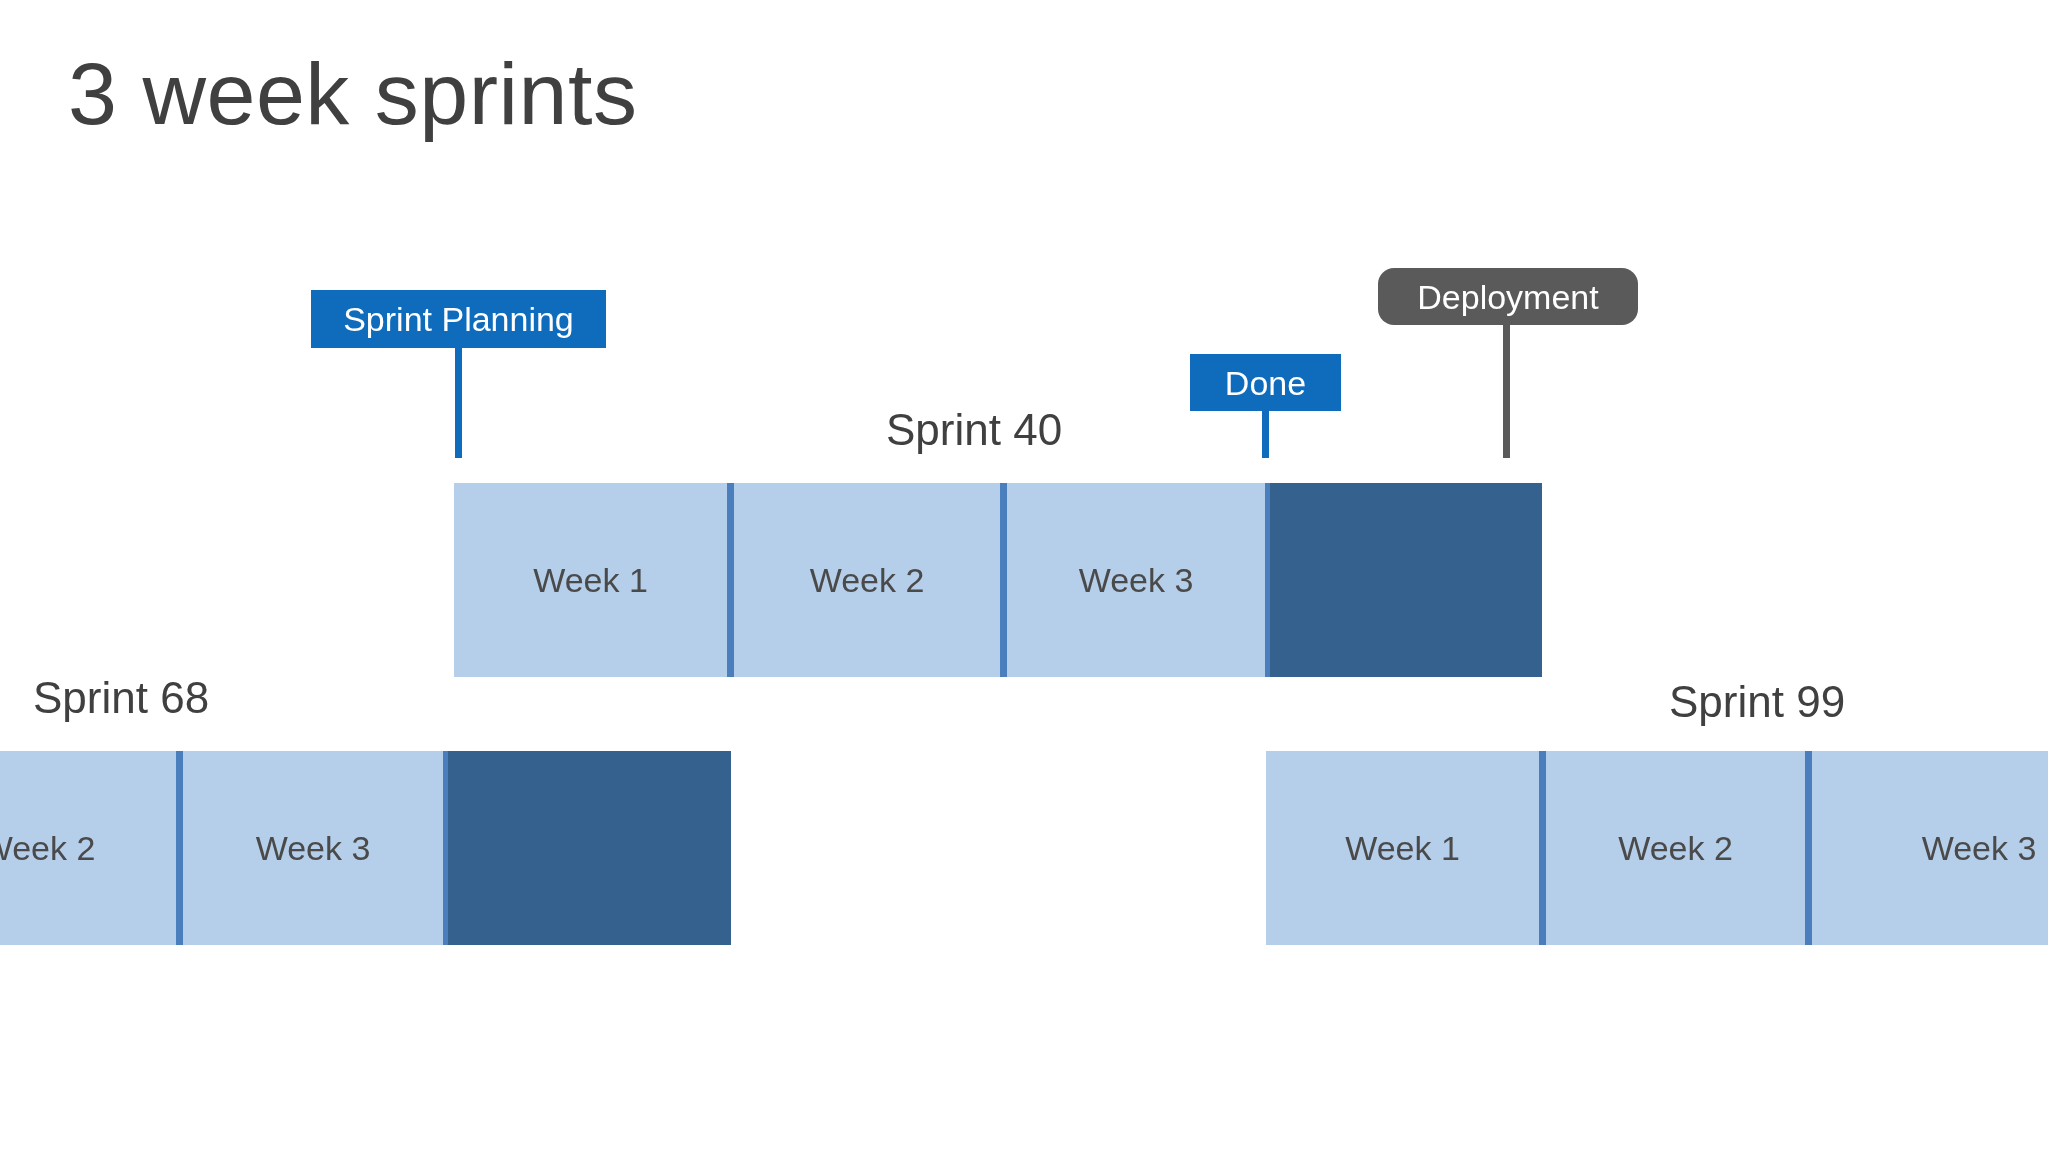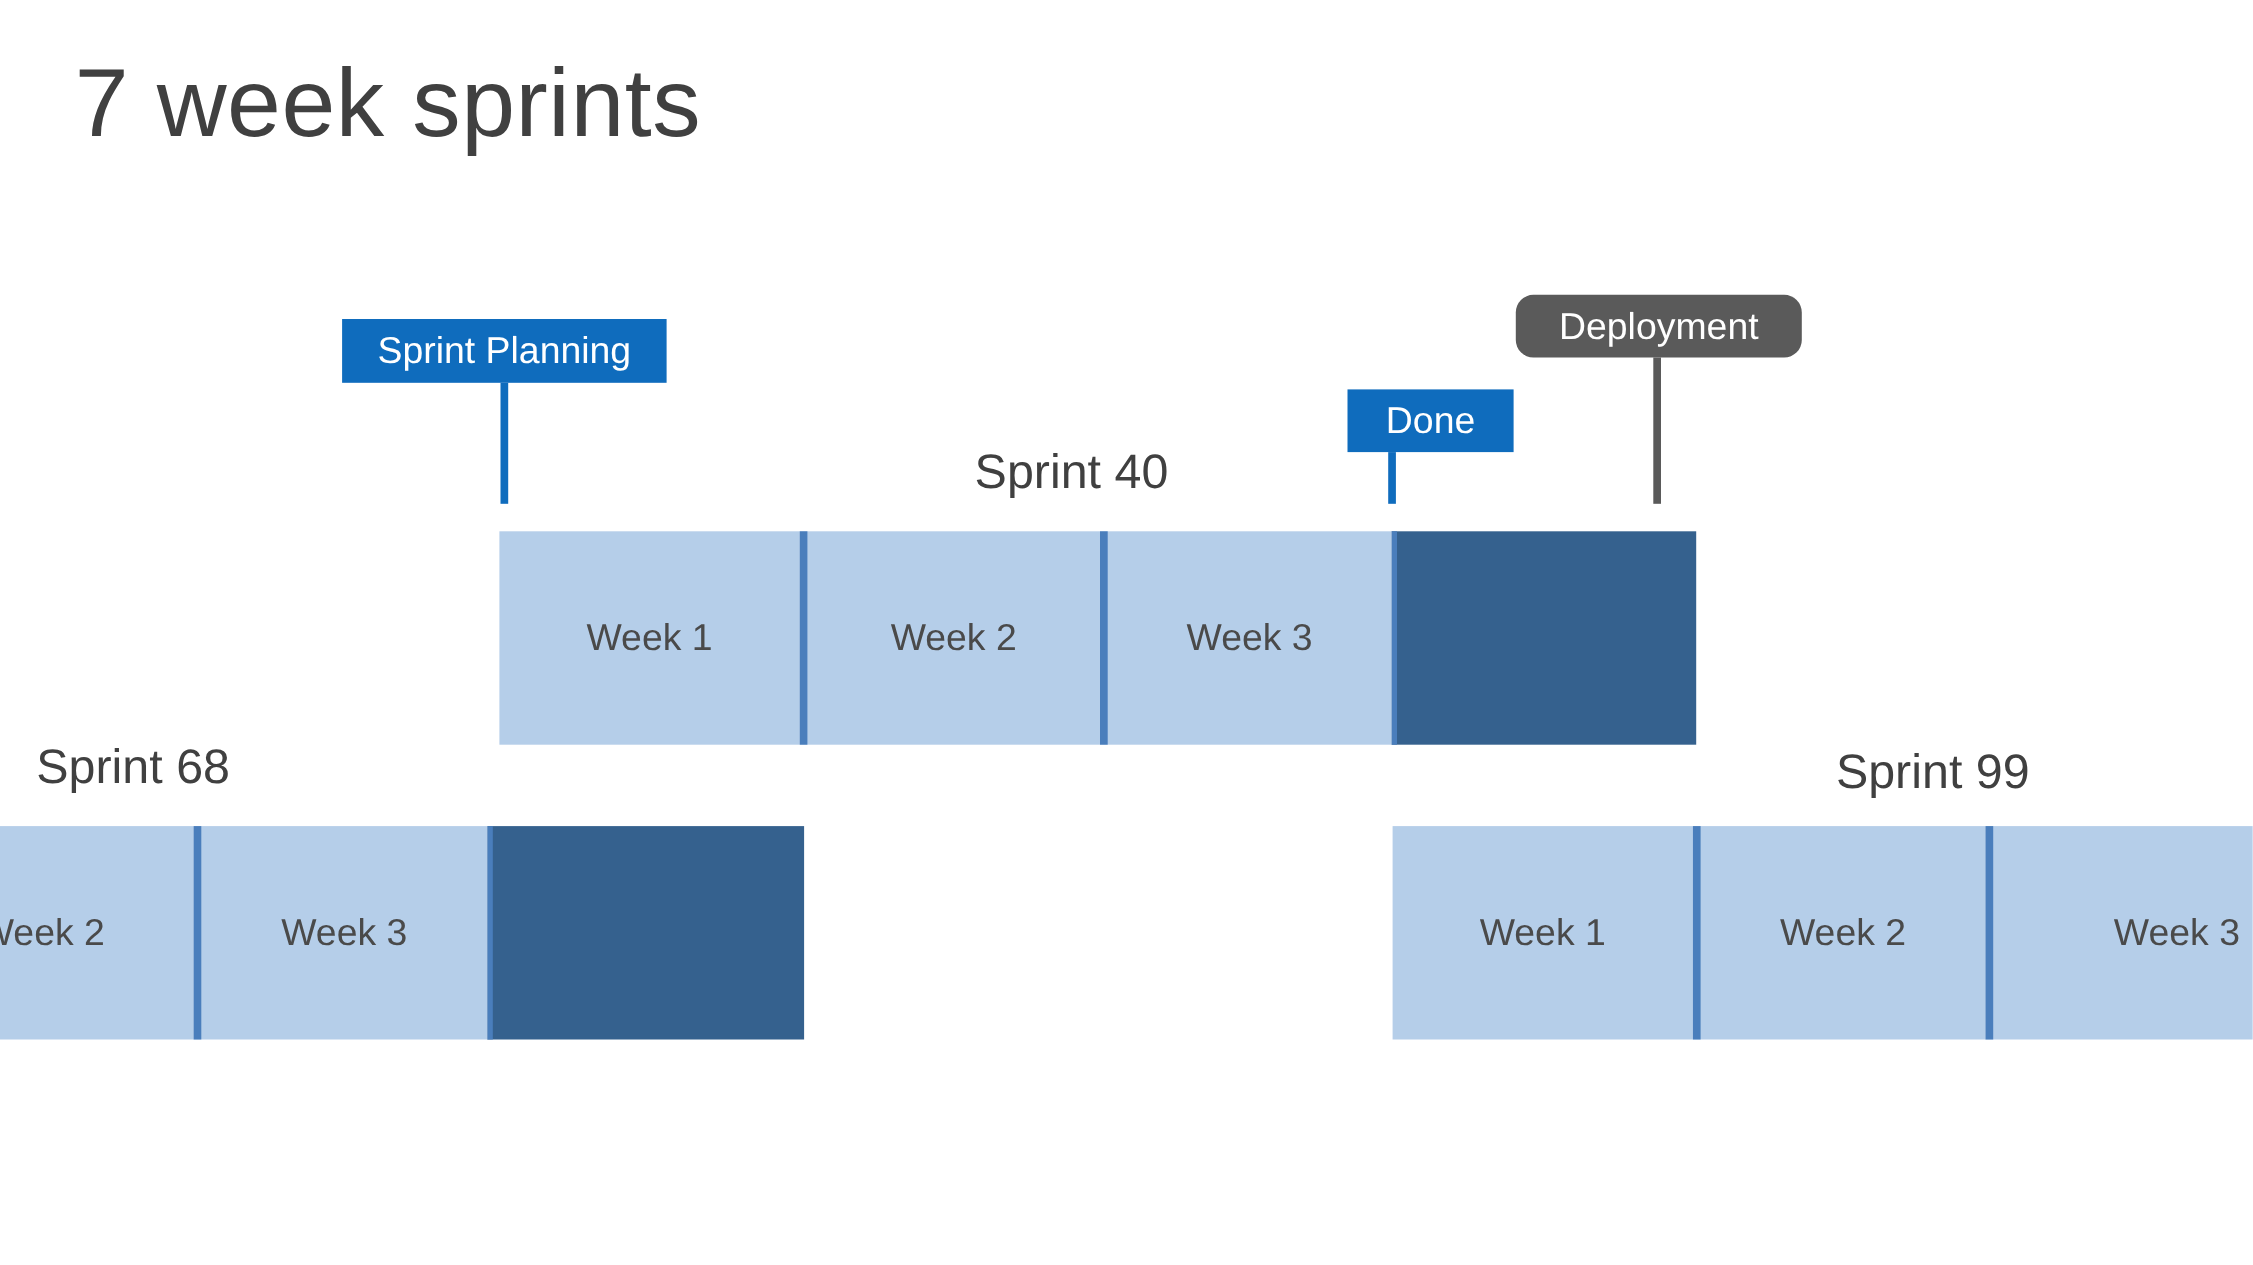--- a/index.html
+++ b/index.html
@@ -100,31 +100,31 @@
     width: 7px;
   }
   .callout-stem.blue { background: #0f6cbd; }
   .callout-stem.gray { background: #5a5a5a; }
 </style>
 </head>
 <body>
 
 <div id="slide">
 
-  <div class="slide-title">7 week sprints</div>
+  <div class="slide-title">3 week sprints</div>
 
   <div class="callout">
     <div class="callout-box blue" style="left:311px; top:290px; width:295px; height:58px;">
       <span class="callout-label">Sprint Planning</span>
     </div>
     <div class="callout-stem blue" style="left:455px; top:348px; height:110px;"></div>
   </div>
 
   <div class="callout">
-    <div class="callout-box blue" style="left:1190px; top:354px; width:151px; height:57px;margin-left:35px;">
+    <div class="callout-box blue" style="left:1190px; top:354px; width:151px; height:57px;">
       <span class="callout-label">Done</span>
     </div>
     <div class="callout-stem blue" style="left:1262px; top:411px; height:47px;"></div>
   </div>
 
   <div class="callout">
     <div class="callout-box gray" style="left:1378px; top:268px; width:260px; height:57px;">
       <span class="callout-label">Deployment</span>
     </div>
     <div class="callout-stem gray" style="left:1503px; top:325px; height:133px;"></div>

